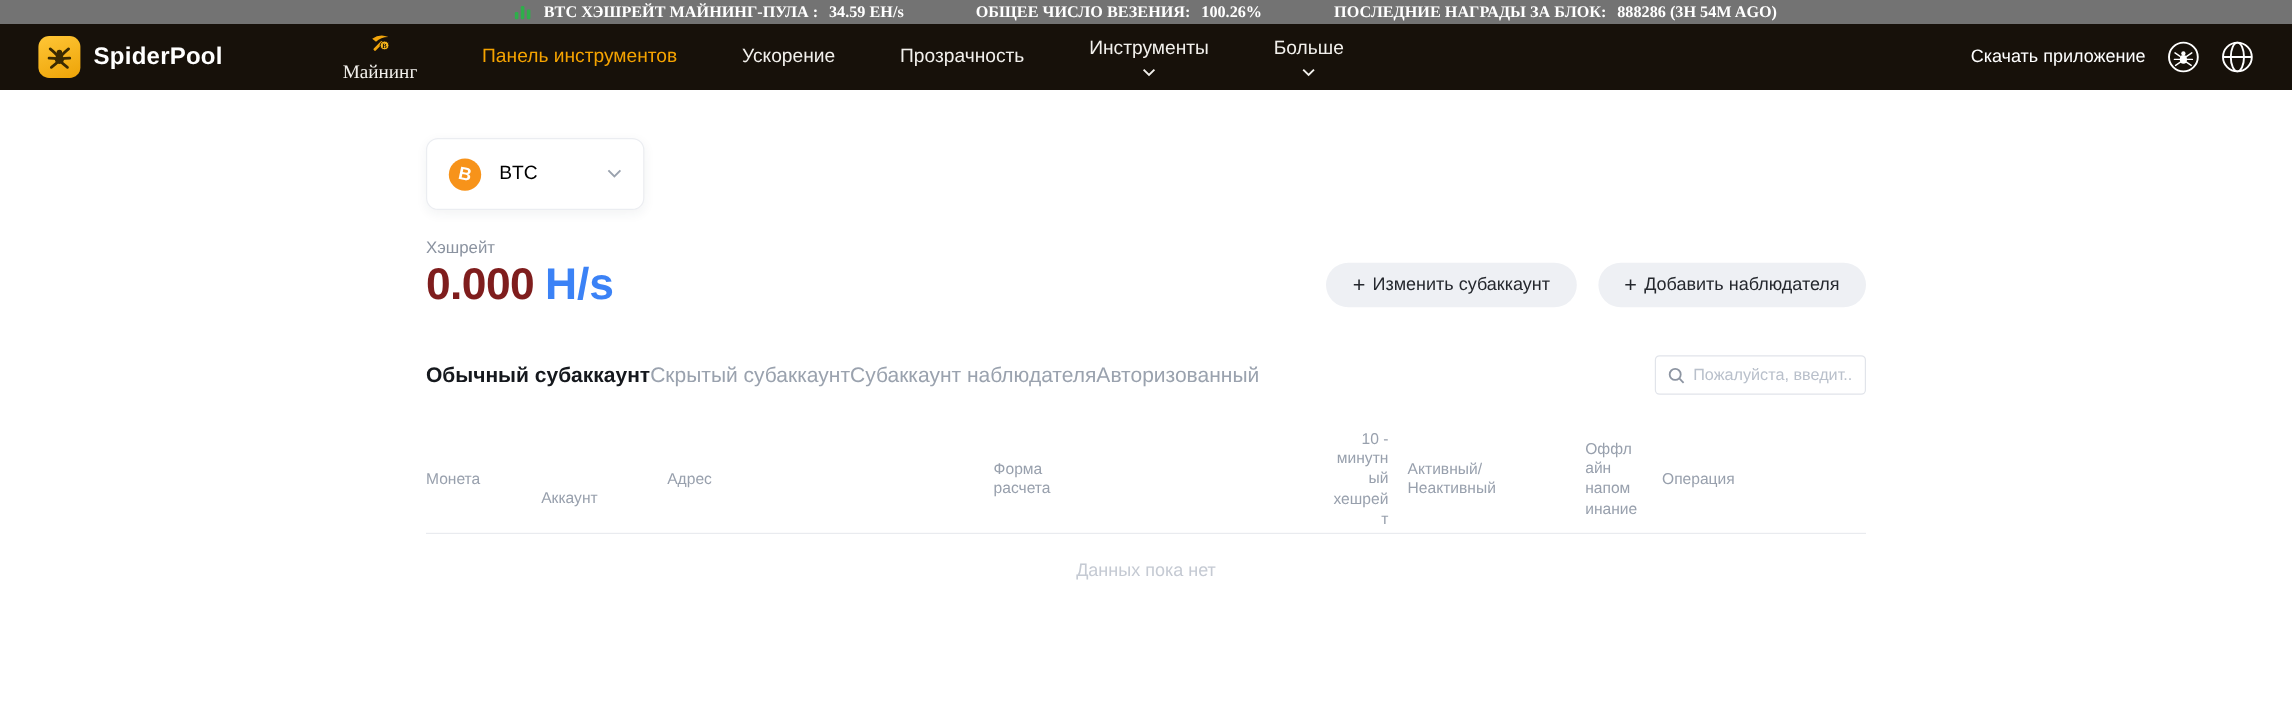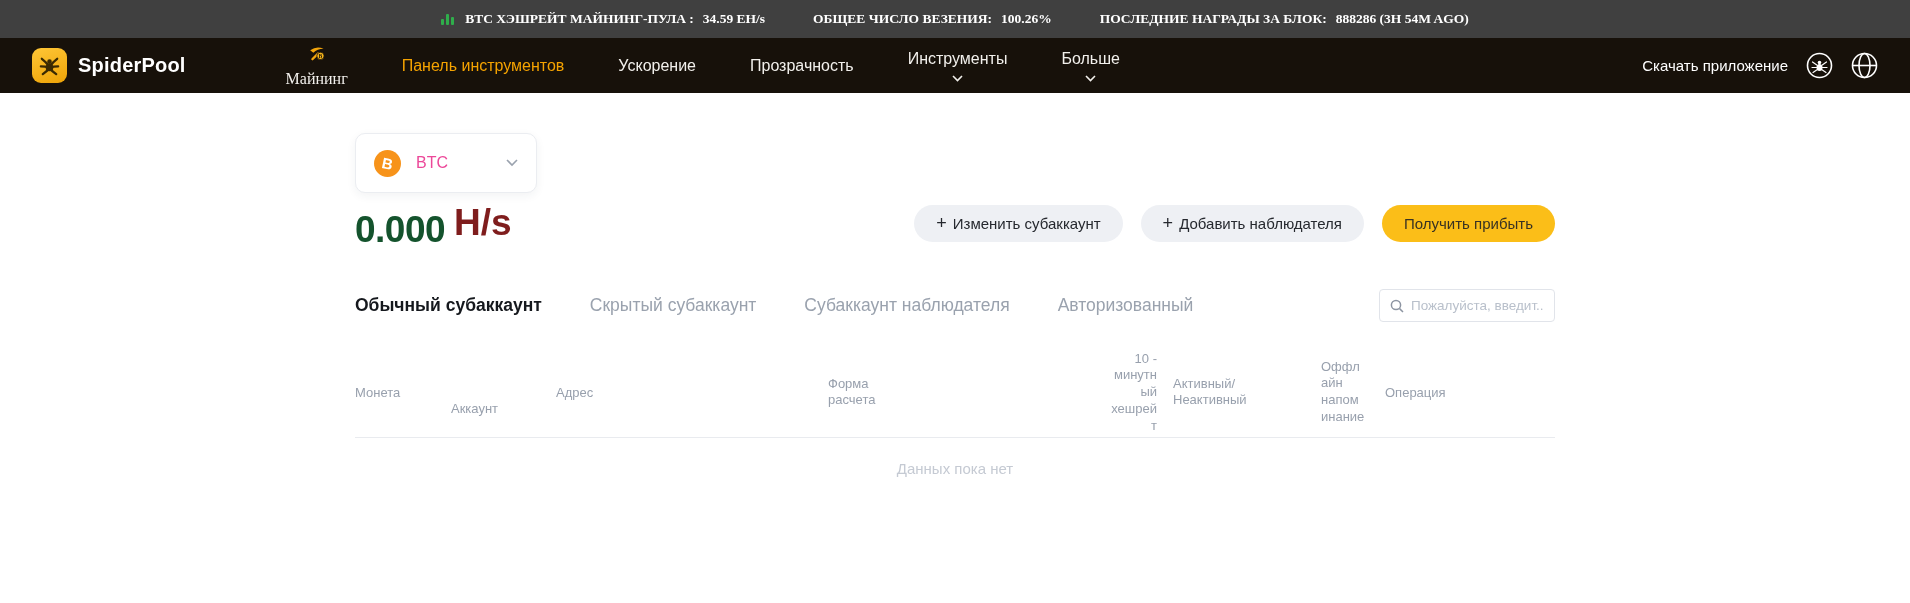--- a/index.html
+++ b/index.html
@@ -1,21 +1,21 @@
 <!DOCTYPE html>
 <html><head>
 <meta charset="utf-8">
 <style>
   * { margin:0; padding:0; box-sizing:border-box; }
   html,body { width:1910px; height:603px; background:#fff; overflow:hidden;
               font-family:"Liberation Sans", sans-serif; }
 
   
-  .ticker { height:38px; background:#404040; display:flex; align-items:center;
-            justify-content:center; gap:48px; color:#fff;
+  .ticker { height:20px; background:#737373; display:flex; align-items:center;
+            justify-content:center; gap:60px; color:#fff;
             font-family:"Liberation Serif", serif; font-weight:bold; font-size:13.5px; }
   .ticker-item { display:flex; align-items:center; gap:9px; white-space:nowrap; }
   .ticker-bars { display:flex; align-items:flex-end; gap:2px; height:12px; margin-right:2px; }
   .ticker-bars i { display:block; width:3px; background:#2fae4b; border-radius:1px; }
   .ticker-bars i:nth-child(1){height:6px;} .ticker-bars i:nth-child(2){height:11px;}
   .ticker-bars i:nth-child(3){height:8px;}
 
   
   .navbar { height:55px; background:#17110a; display:flex; align-items:center; padding:0 32px;justify-content:center; }
   .brand { display:flex; align-items:center; gap:11px; cursor:pointer; }
@@ -34,38 +34,38 @@
   
   .main { width:1200px; margin:0 auto; padding-top:40px; }
 
   .coin-card { width:182px; height:60px; background:#fff; border:1px solid #ebedf1;
                border-radius:10px; box-shadow:0 3px 10px rgba(40,50,70,.06);
                display:flex; align-items:center; padding:0 18px; cursor:pointer; }
   .btc-coin { width:27px; height:27px; border-radius:50%; background:#f7931a; color:#fff;
               display:flex; align-items:center; justify-content:center;
               font-size:15px; font-weight:bold; }
   .btc-coin span { display:block; transform:rotate(12deg); }
-  .coin-label { margin-left:15px; font-size:16px; color:#ec4899; }
+  .coin-label { margin-left:15px; font-size:16px; color:#000000; }
   .coin-chevron { margin-left:auto; }
 
   .hash-label { margin-top:23px; color:#8b93a0; font-size:14px; }
   .hash-row { display:flex; align-items:center; margin-top:2px; }
-  .hash-value { font-size:37px; font-weight:bold; color:#14532d; letter-spacing:-.5px;margin-top:14px; }
-  .hash-unit { font-size:37px; font-weight:bold; color:#7f1d1d; margin-left:9px; }
+  .hash-value { font-size:37px; font-weight:bold; color:#7f1d1d; letter-spacing:-.5px; }
+  .hash-unit { font-size:37px; font-weight:bold; color:#3b82f6; margin-left:9px; }
 
   .actions { margin-left:auto; display:flex; align-items:center; gap:18px; }
   .btn { height:37px; border:none; border-radius:19px; padding:0 22px; font-size:15px;
          display:flex; align-items:center; gap:6px; cursor:pointer;
          font-family:"Liberation Sans", sans-serif; white-space:nowrap; }
   .btn-gray { background:#eef0f4; color:#25282e; }
   .btn-yellow { background:#fbbe18; color:#383223; }
   .plus-icon::before { content:"+"; font-size:18px; font-weight:normal; line-height:1; }
 
   
-  .tabs-row { margin-top:38px; display:flex; align-items:center; gap:48px; }
+  .tabs-row { margin-top:38px; display:flex; align-items:center; }
   .tab { font-size:17.5px; color:#9aa2ae; cursor:pointer; white-space:nowrap; }
   .tab.active { color:#15181d; font-weight:bold; }
   .search-box { margin-left:auto; width:176px; height:33px; border:1px solid #e1e4ea;
                 border-radius:4px; display:flex; align-items:center; padding:0 10px; gap:7px; background:#fff; }
   .search-box input { border:none; outline:none; width:100%; font-size:13.5px; color:#333;
                       font-family:"Liberation Sans", sans-serif; }
   .search-box input::placeholder { color:#b9c0cb; }
 
   
   .thead { position:relative; height:90px; margin-top:26px; border-bottom:1px solid #e9ebef; }
@@ -199,37 +199,35 @@
         <span>B</span>
       </span>
     <span class="coin-label">BTC</span>
     <span class="coin-chevron">
       <svg width="12" height="8" viewBox="0 0 12 8">
           <polyline points="1,1 6,6 11,1" fill="none" stroke="#9aa2ae" stroke-width="1.6"></polyline>
         </svg>
     </span>
   </div>
 
+  <div class="hash-label">Хэшрейт</div>
 
   <div class="hash-row">
     <span class="hash-value">0.000</span>
     <span class="hash-unit">H/s</span>
 
     <div class="actions">
       <button class="btn btn-gray">
         <span class="plus-icon"></span>
         <span>Изменить субаккаунт</span>
       </button>
       <button class="btn btn-gray">
         <span class="plus-icon"></span>
         <span>Добавить наблюдателя</span>
       </button>
-      <button class="btn btn-yellow">
-        <span>Получить прибыть</span>
-      </button>
     </div>
   </div>
 
   <div class="tabs-row">
     <span class="tab active">Обычный субаккаунт</span>
     <span class="tab">Скрытый субаккаунт</span>
     <span class="tab">Субаккаунт наблюдателя</span>
     <span class="tab">Авторизованный</span>
 
     <div class="search-box">

